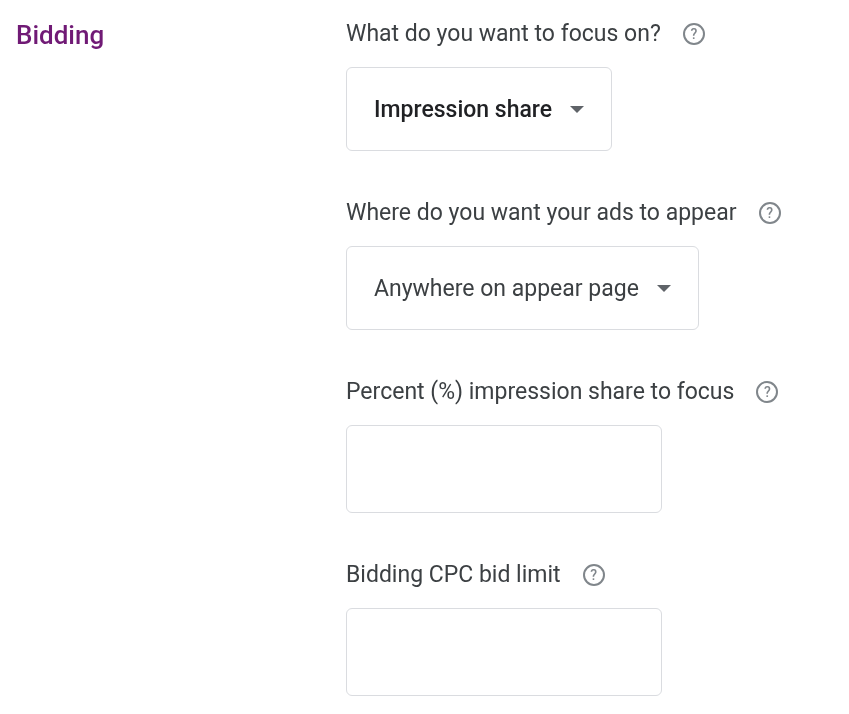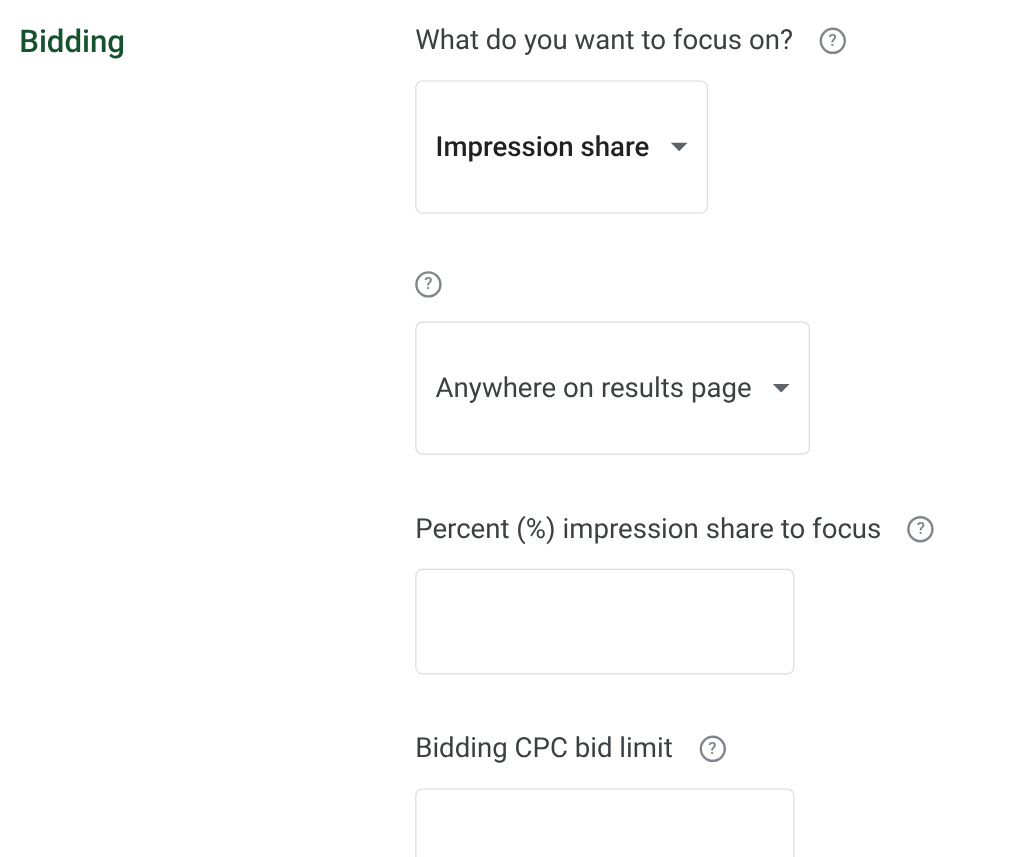--- a/index.html
+++ b/index.html
@@ -20,21 +20,21 @@
     }
     .left-col {
       flex: 0 0 290px;
     }
     .right-col {
       flex: 1;
     }
     .section-title {
       font-size: 26px;
       font-weight: 500;
-      color: #14532d;
+      color: #701a75;
       letter-spacing: 0;
     }
     .field-group {
       margin-bottom: 48px;
     }
     .field-label-row {
       display: flex;
       align-items: center;
       gap: 22px;
       margin-bottom: 20px;
@@ -61,22 +61,22 @@
     }
     .help-icon::before {
       content: "?";
     }
     .dropdown {
       display: inline-flex;
       align-items: center;
       gap: 14px;
       border: 1px solid #dadce0;
       border-radius: 6px;
-      padding: 0 16px;
-      height: 111px;
+      padding: 0 27px;
+      height: 84px;
       background: #fff;
       cursor: pointer;
       font-size: 23px;
       color: #3c4043;
     }
     .dropdown-strong {
       font-weight: 500;
       color: #202124;
     }
     .dropdown-caret {
@@ -115,24 +115,25 @@
         <span class="help-icon"></span>
       </div>
       <div class="dropdown">
         <span class="dropdown-strong">Impression share</span>
         <span class="dropdown-caret"></span>
       </div>
     </div>
 
     <div class="field-group">
       <div class="field-label-row">
+        <span class="field-label">Where do you want your ads to appear</span>
         <span class="help-icon"></span>
       </div>
       <div class="dropdown">
-        <span>Anywhere on results page</span>
+        <span>Anywhere on appear page</span>
         <span class="dropdown-caret"></span>
       </div>
     </div>
 
     <div class="field-group">
       <div class="field-label-row">
         <span class="field-label">Percent (%) impression share to focus</span>
         <span class="help-icon"></span>
       </div>
       <input type="text" class="text-input" value="" style="">

